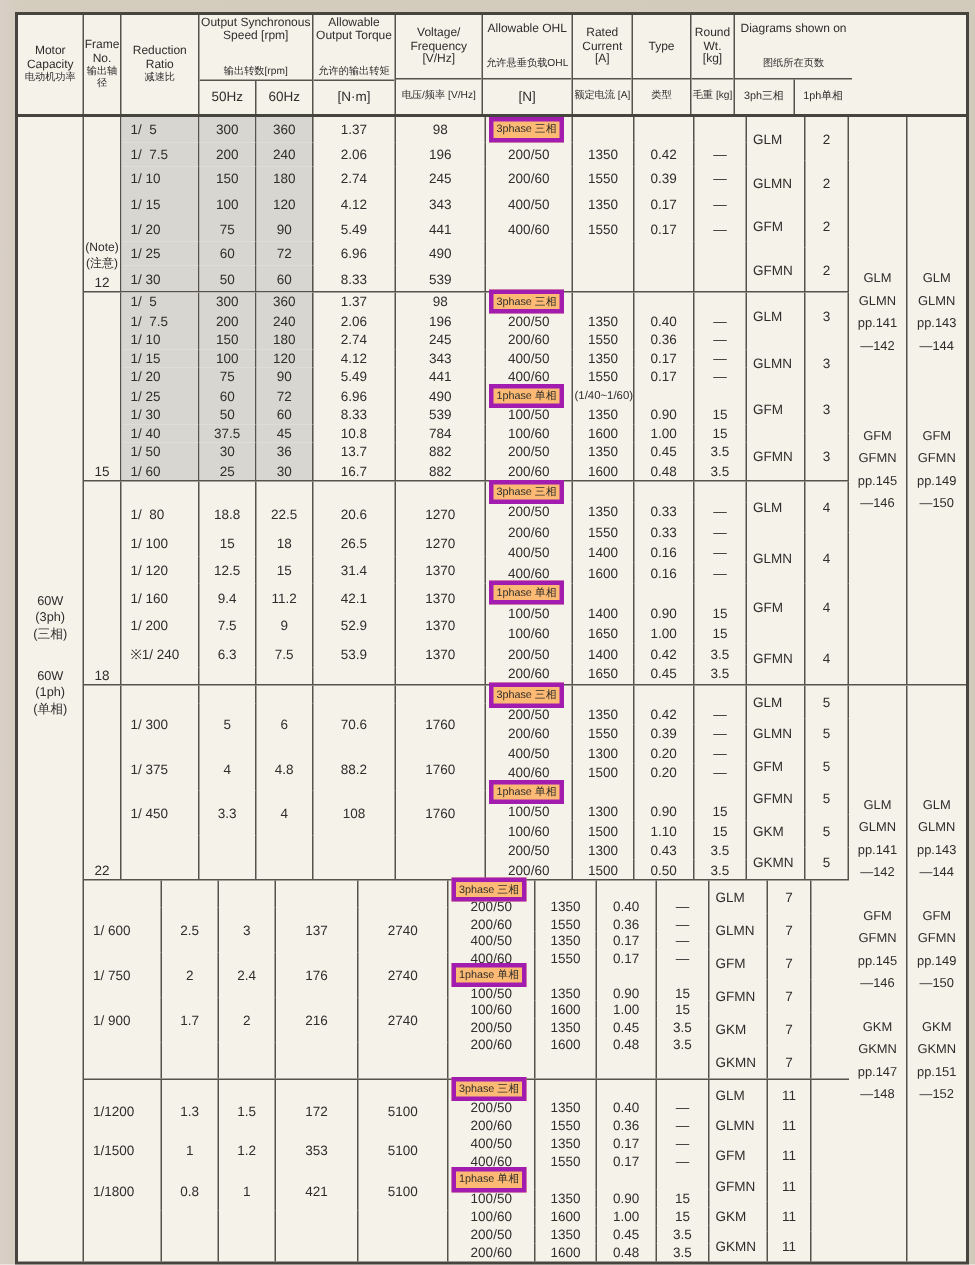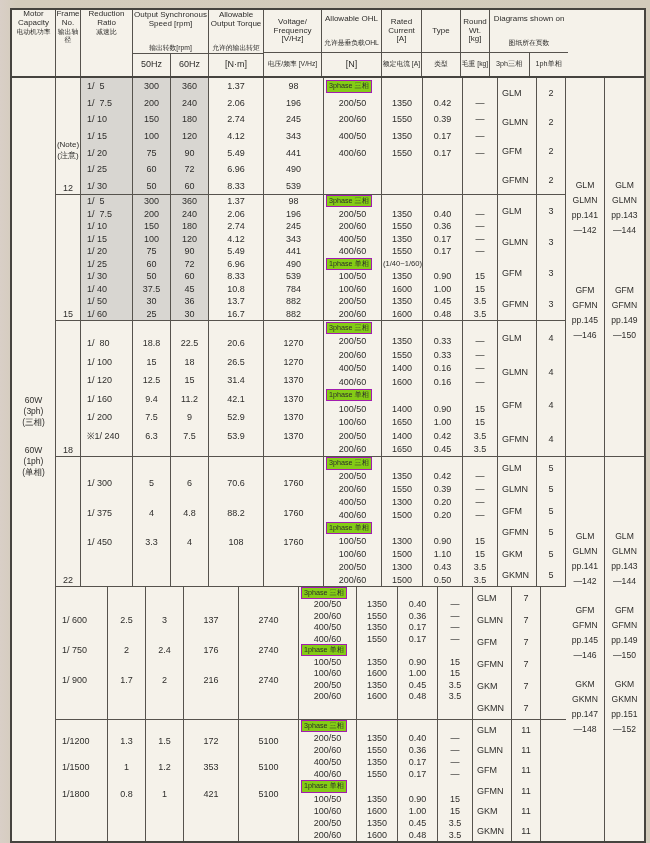--- a/index.html
+++ b/index.html
@@ -5,21 +5,21 @@
   *{box-sizing:border-box;margin:0;padding:0}
   html,body{width:650px;height:843px}
   body{
     background:linear-gradient(90deg,#d9cfc7 0,#d4ccbc 16px,#d2cbbb 100%);
     font-family:"Liberation Sans",sans-serif;color:#2e2d2b;position:relative;overflow:hidden;
   }
   .sheet{position:absolute;left:10px;top:8px;width:636px;background:#f5f2ea;border:2px solid #46443f}
 
   
   .hdr{display:flex;height:68px;border-bottom:2px solid #46443f;background:#f5f2ea}
-  .hc{border-right:1px solid #56534d;display:flex;flex-direction:column;align-items:center;text-align:center;overflow:hidden}
+  .hc{border-right:1px solid #56534d;display:flex;flex-direction:column;align-items:center;justify-content:center;text-align:center;overflow:hidden}
   .hc:last-child{border-right:none}
   .he{font-size:8px;line-height:1.12}
   .hcn{font-size:6.8px;line-height:1.15}
   .split{justify-content:flex-start}
   .htop{flex:1;display:flex;flex-direction:column;align-items:center;justify-content:center;width:100%;gap:15px;padding:1px}
   .hsub{height:24px;width:100%;border-top:1px solid #56534d;display:flex;align-items:center;justify-content:center;font-size:9px;flex-direction:column;line-height:1.2}
   .hsub.cnsub{font-size:6.8px}
   .hsub.two{flex-direction:row;padding:0}
   .two>div{flex:1;height:100%;display:flex;align-items:center;justify-content:center}
   .two>div:first-child{border-right:1px solid #56534d}
@@ -29,36 +29,36 @@
   .w-cur{width:40px}.w-cap{width:35px}.w-type{width:39px}.w-wt{width:29px}.w-diag{width:78px}
 
   
   .bodyrow{display:flex;height:763px}
   .motorcol{width:44px;border-right:1px solid #56534d;display:flex;flex-direction:column;justify-content:center;align-items:center;gap:16px;padding-bottom:46px}
   .cap-stack{text-align:center;font-size:8.5px;line-height:1.3}
   .bands{width:510px;display:flex;flex-direction:column}
   .band{display:flex}
   .band+.band{border-top:1px solid #56534d}
   .frame-cell{width:25px;border-right:1px solid #56534d;display:flex;flex-direction:column;align-items:center;justify-content:flex-end;font-size:8px;line-height:1.35;text-align:center}
-  .frame-num{font-size:9px;margin-top:20px}
+  .frame-num{font-size:9px;margin-top:0}
   .left-grid{width:243px;display:flex;flex-direction:column}
   .lrow{flex:1;display:flex;min-height:0}
   .lrow>div{display:flex;align-items:center;justify-content:center;font-size:9px;border-right:1px solid #56534d}
   .c-ratio{width:52px;justify-content:flex-start !important;padding-left:6px;white-space:pre}
   .c-hz50,.c-hz60{width:38px}
   .c-torque{width:55px}
   .c-ohl{width:60px}
   .band.shaded .c-ratio,.band.shaded .c-hz50,.band.shaded .c-hz60{background:#d8d6d1}
   .right-grid{width:174px;display:flex;flex-direction:column}
   .rrow{flex:1;display:flex;min-height:0}
   .rrow>div{border-right:1px solid #56534d;display:flex;align-items:center;justify-content:center;font-size:9px;min-width:0}
   .c-volt{width:58px}.c-speed{width:41px}.c-cur{width:40px}.c-cap{width:35px}
   .label-row .c-volt{justify-content:flex-start;padding-left:2px}
   .label-row .c-speed{justify-content:flex-start;overflow:visible}
-  .phase-label{font-size:7.2px;border:1px solid #a21caf;padding:0 2px;line-height:1.45;white-space:nowrap;background:#84cc16;z-index:2}
+  .phase-label{font-size:7.2px;border:3px solid #a21caf;padding:0 2px;line-height:1.45;white-space:nowrap;background:#fdba74;z-index:2}
   .phase-note{font-size:7.6px;white-space:nowrap;margin-left:1px;background:#f5f2ea;z-index:2}
   .type-grid{width:68px;display:flex;flex-direction:column}
   .trow{flex:1;display:flex;min-height:0}
   .c-type{width:39px;border-right:1px solid #56534d;display:flex;align-items:center;justify-content:flex-start;padding-left:4px;font-size:9px}
   .c-wt{width:29px;border-right:1px solid #56534d;display:flex;align-items:center;justify-content:center;font-size:9px}
   .diagcol{width:78px;display:flex;flex-direction:column}
   .diag-cell{display:flex;overflow:hidden}
   .diag-cell+.diag-cell{border-top:1px solid #56534d}
   .diag-sub{width:39px;display:flex;flex-direction:column;align-items:center;font-size:8.6px;line-height:15px}
   .diag-sub.d3{border-right:1px solid #56534d}

